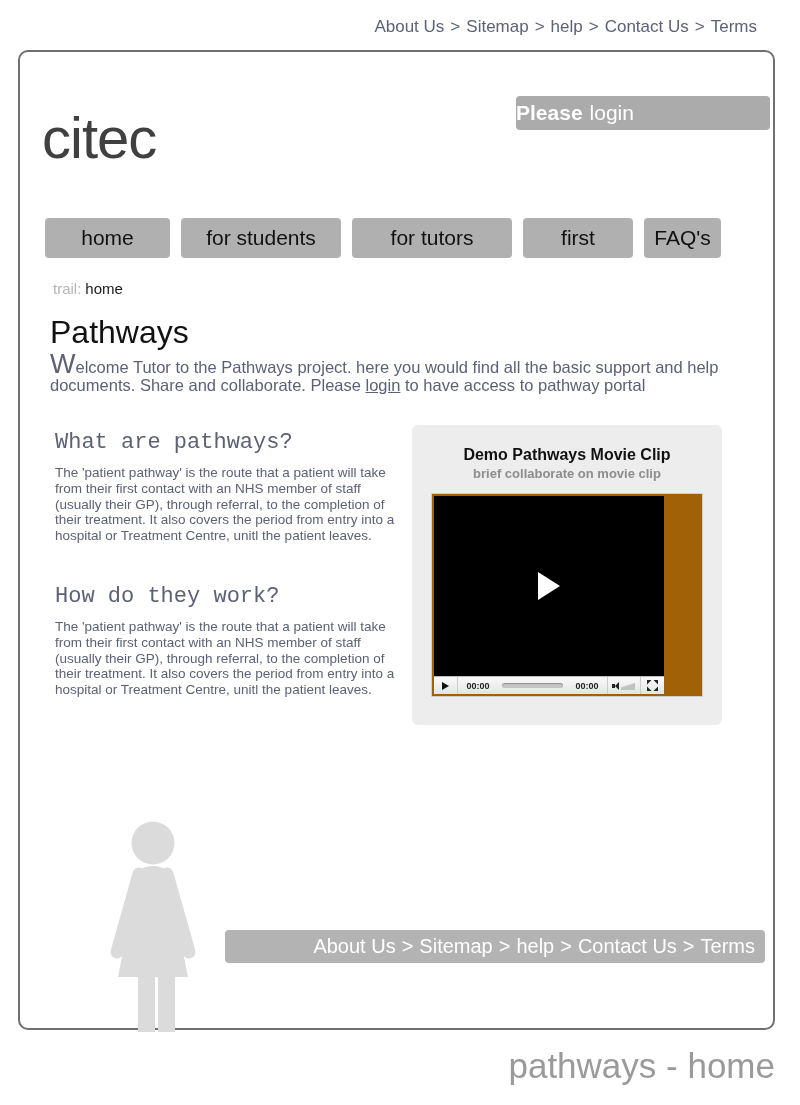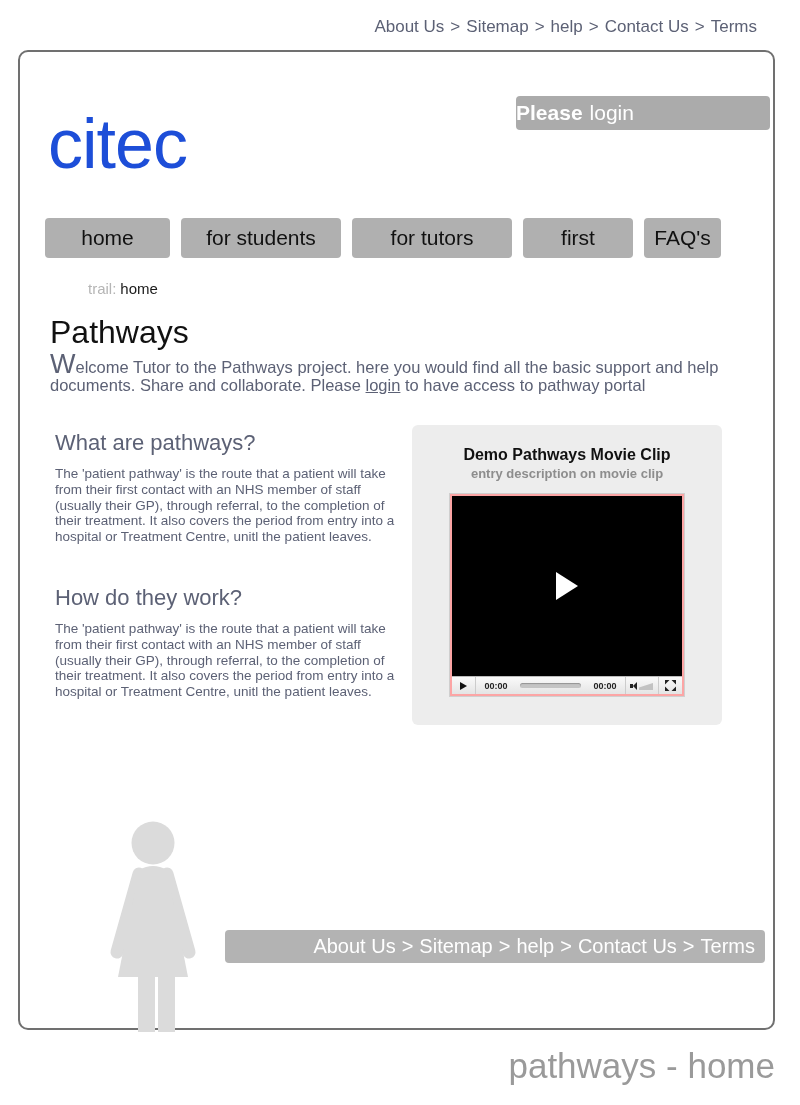--- a/index.html
+++ b/index.html
@@ -16,59 +16,59 @@
   .frame { position: absolute; left: 18px; top: 50px; width: 757px; height: 980px;
     border: 2px solid #707070; border-radius: 10px; background: #fff; }
 
   
   .login-btn { position: absolute; top: 44px; right: 3px; width: 254px; height: 34px;
     background: #ababab; border-radius: 4px; color: #fff; font-size: 21px;
     display: flex; align-items: center; justify-content: flex-start; cursor: pointer; }
   .login-btn .b { font-weight: bold; margin-right: 7px; }
 
   
-  .logo { position: absolute; left: 28px; top: 52px; font-size: 70px; color: #1d4ed8;
+  .logo { position: absolute; left: 22px; top: 52px; font-size: 58px; color: #404040;
     letter-spacing: -1px; }
 
   
   .tabs { position: absolute; left: 25px; top: 166px; display: flex; gap: 11px; }
   .tab { height: 40px; background: #b0b0b0; border-radius: 4px; color: #111;
     font-size: 21px; display: flex; align-items: center; justify-content: center;
     cursor: pointer; }
   .tab:nth-child(1) { width: 125px; }
   .tab:nth-child(2) { width: 160px; }
   .tab:nth-child(3) { width: 160px; }
   .tab:nth-child(4) { width: 110px; }
   .tab:nth-child(5) { width: 77px; }
 
   
   .trail { position: absolute; left: 33px; top: 228px; font-size: 15px; }
-  .trail .lbl { color: #b5b5b5; margin-left: 35px; }
+  .trail .lbl { color: #b5b5b5; }
   .trail .cur { color: #1a1a1a; margin-left: 4px; cursor: pointer; }
 
   
   .page-title { position: absolute; left: 30px; top: 262px; font-size: 32px;
     color: #111; font-weight: normal; }
   .welcome { position: absolute; left: 30px; top: 303px; width: 700px;
     font-size: 16.5px; line-height: 18px; color: #5c6175; }
   .welcome .dropcap { font-size: 27px; }
   .welcome a { color: #5c6175; text-decoration: underline; cursor: pointer; }
 
   
   .leftcol { position: absolute; left: 35px; top: 378px; width: 348px; }
-  .leftcol h2 { font-size: 22px; font-weight: normal; color: #5c6175; }
+  .leftcol h2 { font-size: 22px; font-weight: normal; color: #5c6175; font-family: Liberation Mono, monospace; }
   .leftcol p { margin-top: 10px; margin-bottom: 40px; font-size: 13.5px;
     line-height: 15.8px; color: #5c6175; }
 
   
   .panel { position: absolute; left: 392px; top: 373px; width: 310px; height: 300px;
     background: #ededed; border-radius: 6px; text-align: center; }
   .panel .ptitle { margin-top: 21px; font-size: 16px; font-weight: bold; color: #111; }
   .panel .psub { margin-top: 2px; font-size: 13px; font-weight: bold; color: #8d8d8d; }
-  .player { margin: 12px auto 0 auto; width: 236px; background: #fca5a5;
+  .player { margin: 12px auto 0 auto; width: 272px; background: #a16207;
     border: 1px solid #cfcfcf; padding: 2px; }
   .screen { position: relative; width: 230px; height: 180px; background: #000;
     cursor: pointer; }
   .big-play { position: absolute; left: 50%; top: 50%; transform: translate(-50%,-50%);
     width: 0; height: 0; border-left: 22px solid #fff; border-top: 14px solid transparent;
     border-bottom: 14px solid transparent; }
   .controls { width: 230px; height: 18px; background: linear-gradient(#fafafa,#e4e4e4);
     border-top: 1px solid #bbb; display: flex; align-items: center; font-size: 9px;
     color: #222; font-weight: bold; }
   .ctl { display: flex; align-items: center; justify-content: center; height: 100%;
@@ -132,21 +132,21 @@
 
   <div class="leftcol">
     <h2>What are pathways?</h2>
     <p>The 'patient pathway' is the route that a patient will take from their first contact with an NHS member of staff (usually their GP), through referral, to the completion of their treatment. It also covers the period from entry into a hospital or Treatment Centre, unitl the patient leaves.</p>
     <h2>How do they work?</h2>
     <p>The 'patient pathway' is the route that a patient will take from their first contact with an NHS member of staff (usually their GP), through referral, to the completion of their treatment. It also covers the period from entry into a hospital or Treatment Centre, unitl the patient leaves.</p>
   </div>
 
   <div class="panel">
     <div class="ptitle">Demo Pathways Movie Clip</div>
-    <div class="psub">entry description on movie clip</div>
+    <div class="psub">brief collaborate on movie clip</div>
     <div class="player">
       <div class="screen">
         <div class="big-play"></div>
       </div>
       <div class="controls">
         <div class="ctl play">
             <span class="ctl-play-tri"></span>
           </div>
         <div class="time">00:00</div>
         <div class="track-wrap">

